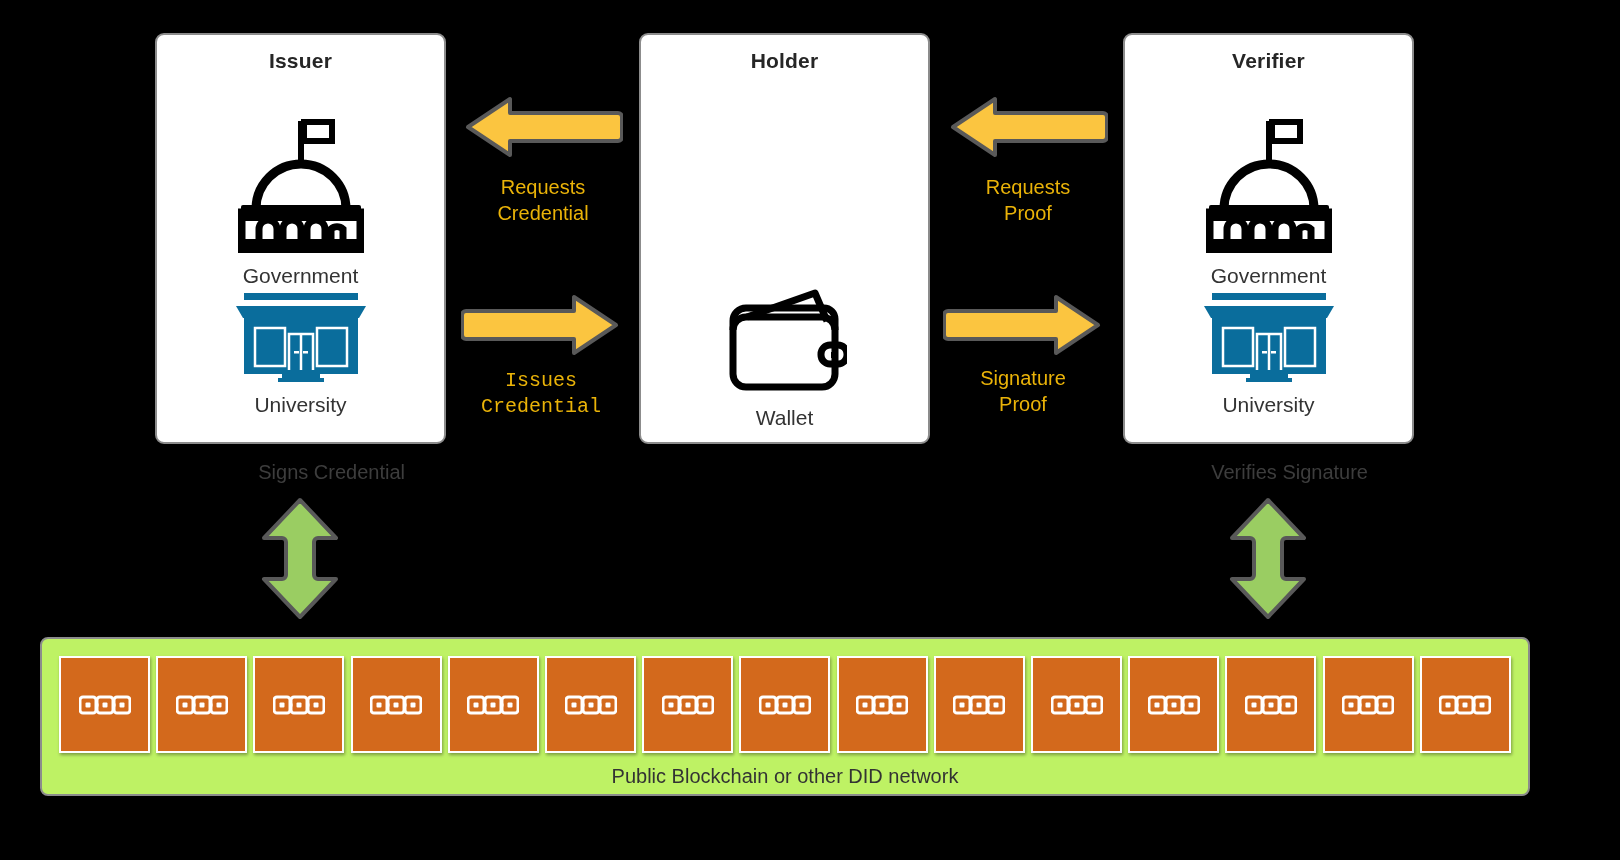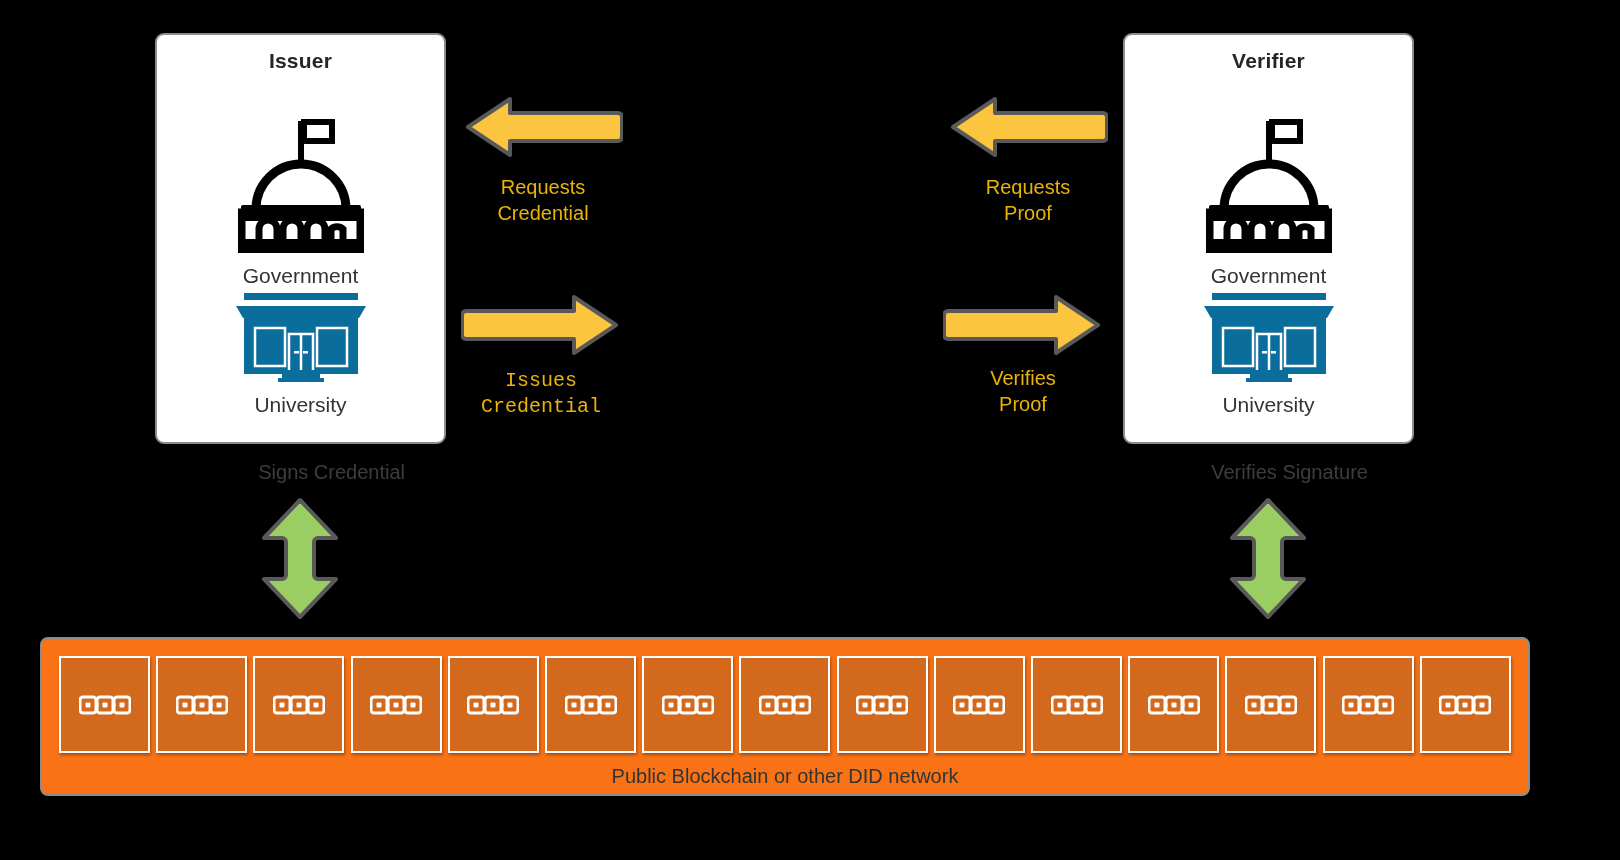--- a/index.html
+++ b/index.html
@@ -79,21 +79,21 @@
     color: #3d3d3d;
   }
 
   
   #blockchain {
     position: absolute;
     left: 40px;
     top: 637px;
     width: 1490px;
     height: 159px;
-    background: #f97316;
+    background: #bef264;
     border: 2px solid #8c8c8c;
     border-radius: 8px;
     box-sizing: border-box;
   }
   #block-row {
     position: absolute;
     left: 17px;
     top: 17px;
     right: 17px;
     height: 97px;
@@ -181,20 +181,42 @@
             <rect x="58" y="80" width="30" height="4" fill="#0A6D9C"></rect>
             <rect x="54" y="84" width="38" height="4" fill="#0A6D9C"></rect>
             <rect x="50" y="88" width="46" height="4" fill="#0A6D9C"></rect>
           </g>
         </svg>
       </span>
       <div class="entity-label">University</div>
     </div>
   </div>
 
+  <div class="panel" style="left:639px; top:33px; width:291px; height:411px;">
+    <div class="panel-title">Holder</div>
+
+    <div class="entity" style="top:248px;">
+      <span>
+        <svg class="icon-svg" width="124" height="112" viewBox="0 0 124 112" aria-hidden="true">
+          <g fill="none" stroke="#000000" stroke-width="7" stroke-linejoin="round">
+
+            <path d="M24 34 L92 10 L104 38"></path>
+
+            <rect x="10" y="34" width="102" height="70" rx="13"></rect>
+
+            <path d="M10 47 v-9 a13 13 0 0 1 13 -13 h78 a11 11 0 0 1 11 11 v11"></path>
+
+            <rect x="98" y="62" width="26" height="19" rx="9"></rect>
+          </g>
+          <rect x="108" y="69" width="6" height="6" fill="#000000"></rect>
+        </svg>
+      </span>
+      <div class="entity-label">Wallet</div>
+    </div>
+  </div>
 
   <div class="panel" style="left:1123px; top:33px; width:291px; height:411px;">
     <div class="panel-title">Verifier</div>
 
     <div class="entity" style="top:78px;">
       <span>
         <svg class="icon-svg" width="126" height="140" viewBox="0 0 126 140" aria-hidden="true">
           <g fill="#000000">
             <rect x="60" y="8" width="6" height="42"></rect>
             <path d="M66 9 h28 v19 h-28 z" fill="none" stroke="#000" stroke-width="6"></path>
@@ -268,21 +290,21 @@
     <div>Requests</div>
     <div>Proof</div>
   </div>
 
   <div class="harrow" style="left:943px; top:293px; width:160px; height:64px;">
     <svg width="160" height="64" viewBox="0 0 160 64" aria-hidden="true">
       <path d="M155 32 L113 4 L113 18 L5 18 A4 4 0 0 0 1 22 L1 42 A4 4 0 0 0 5 46 L113 46 L113 60 Z" fill="#FBC540" stroke="#595959" stroke-width="4" stroke-linejoin="round"></path>
     </svg>
   </div>
   <div class="arrow-caption" style="left:943px; top:365px; width:160px;">
-    <div>Verifies</div>
+    <div>Signature</div>
     <div>Proof</div>
   </div>
 
   <div class="varrow-caption" style="left:205px; top:461px; width:200px;">
     <span>Signs Credential</span>
   </div>
   <div class="varrow" style="left:258px; top:497px; width:84px; height:123px;">
     <svg width="84" height="123" viewBox="0 0 84 123" aria-hidden="true">
       <path d="M42 3 L78 41 L60 41 A4 4 0 0 0 56 45 L56 78 A4 4 0 0 0 60 82 L78 82 L42 120 L6 82 L24 82 A4 4 0 0 0 28 78 L28 45 A4 4 0 0 0 24 41 L6 41 Z" fill="#9ACD62" stroke="#595959" stroke-width="4" stroke-linejoin="round"></path>
     </svg>

